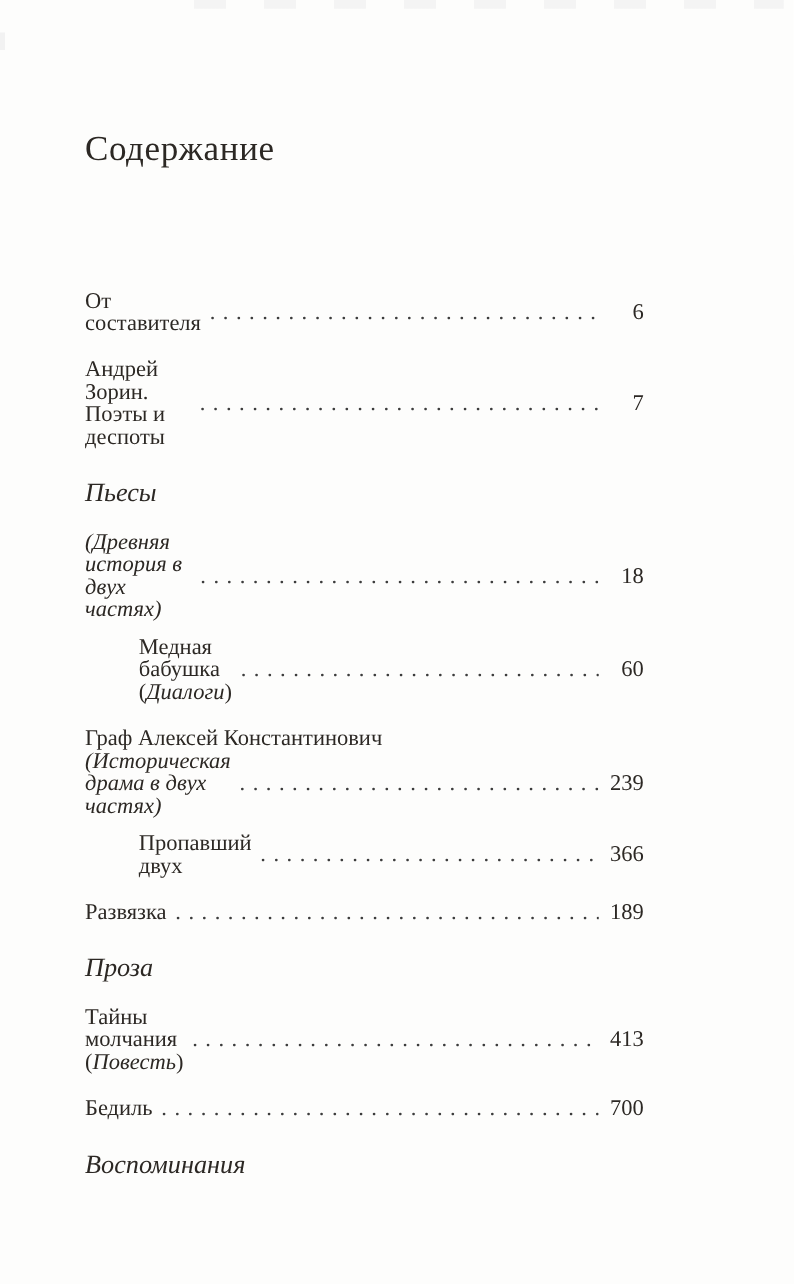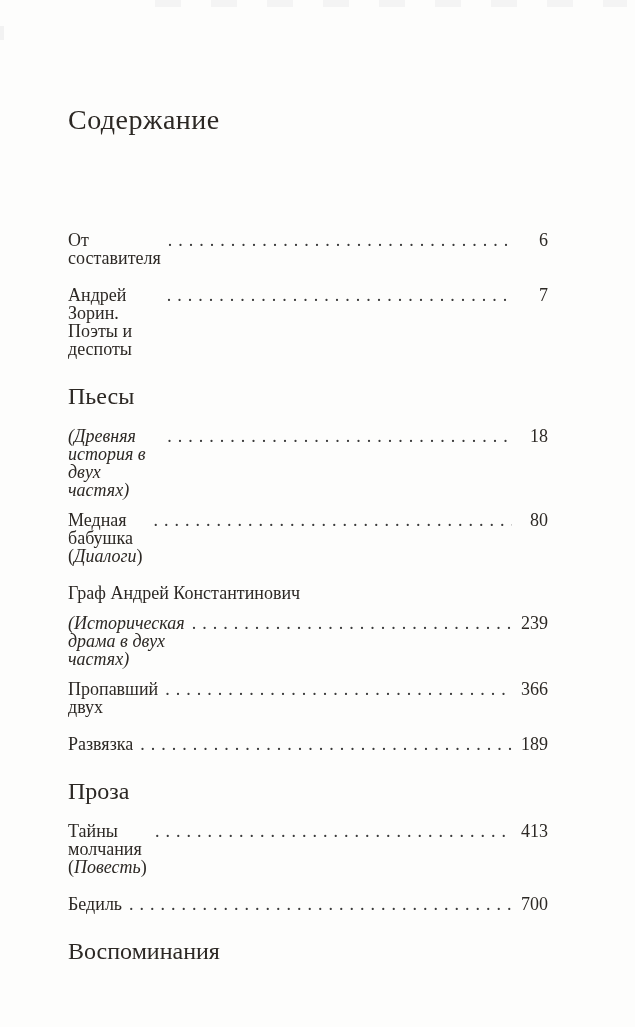--- a/index.html
+++ b/index.html
@@ -5,21 +5,21 @@
   html, body {
     margin: 0;
     padding: 0;
     background: #ffffff;
   }
   .page {
     position: relative;
     width: 635px;
     height: 1027px;
     box-sizing: border-box;
-    padding: 0 87px 0 68px;
+    padding: 0 120px 0 68px;
     background: #fdfdfc;
     color: #2c2824;
     font-family: "Liberation Serif", "DejaVu Serif", serif;
     overflow: hidden;
   }
   
   .scan-artifact-top {
     position: absolute;
     top: 0; left: 155px;
     width: 472px; height: 7px;
@@ -38,31 +38,32 @@
     line-height: 1.15;
     letter-spacing: 0.5px;
   }
   .toc {
     margin-top: 95px;
     font-size: 18px;
     line-height: 1.0;
   }
   .section-heading {
     margin-top: 26px;
-    font-size: 24px;
+    font-size: 21px;
+    font-style: italic;
     line-height: 1.0;
   }
   .toc-entry { margin-top: 19px; }
-  .toc-entry.after-sub { margin-top: 12px; }
+  .toc-entry.after-sub { margin-top: 12px; margin-left: 43px; }
   .toc-line {
     display: flex;
-    align-items: flex-start;
+    align-items: center;
     line-height: 1.0;
   }
-  .toc-line.sub { margin-top: 12px; }
+  .toc-line.sub { margin-top: 0; }
   .seg-italic { font-style: italic; }
   .leader {
     flex: 1 1 auto;
     overflow: hidden;
     white-space: nowrap;
     margin: 0 2px 0 7px;
     letter-spacing: 6px;
     color: #3c3c3c;
   }
   .leader::before {
@@ -101,26 +102,26 @@
         <div class="toc-line sub">
           <span><span class="seg-italic">(Древняя история в двух частях)</span></span>
           <span class="leader"></span>
           <span class="pagenum">18</span>
         </div>
       </div>
       <div class="toc-entry after-sub">
         <div class="toc-line">
           <span><span class="seg-regular">Медная бабушка (</span><span class="seg-italic">Диалоги</span><span class="seg-regular">)</span></span>
           <span class="leader"></span>
-          <span class="pagenum">80</span>
+          <span class="pagenum">60</span>
         </div>
       </div>
       <div class="toc-entry">
         <div class="toc-line">
-          <span><span class="seg-regular">Граф Андрей Константинович</span></span>
+          <span><span class="seg-regular">Граф Алексей Константинович</span></span>
         </div>
         <div class="toc-line sub">
           <span><span class="seg-italic">(Историческая драма в двух частях)</span></span>
           <span class="leader"></span>
           <span class="pagenum">239</span>
         </div>
       </div>
       <div class="toc-entry after-sub">
         <div class="toc-line">
           <span><span class="seg-regular">Пропавший двух</span></span>

